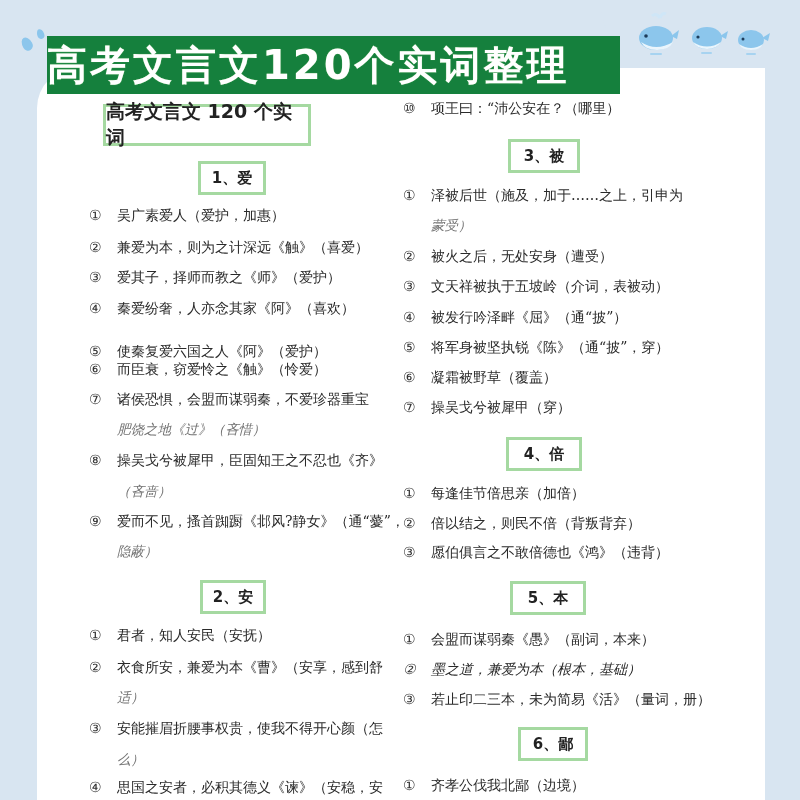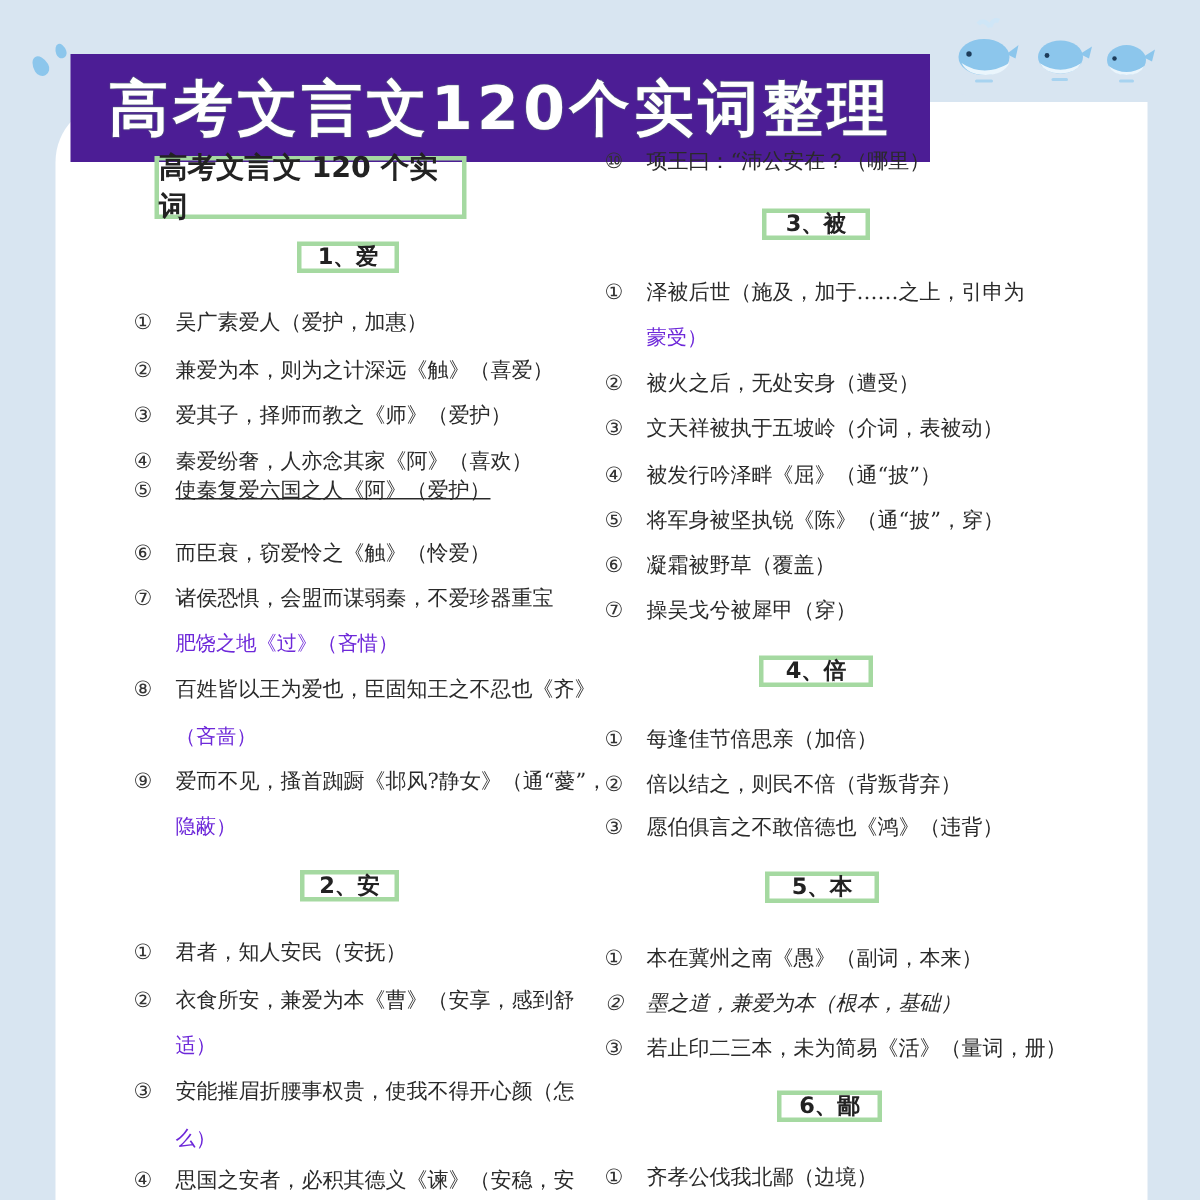--- a/index.html
+++ b/index.html
@@ -15,51 +15,51 @@
   }
   .corner-bg {
     position: absolute; left: 600px; top: 0; width: 200px; height: 68px;
     background: #d8e5f1; border-bottom-left-radius: 70px;
   }
   .droplet {
     position: absolute; width: 10px; height: 14px; background: #8cc6ec;
     border-radius: 50% 50% 50% 50% / 60% 60% 40% 40%;
   }
   .banner {
-    position: absolute; left: 47px; top: 36px; width: 573px; height: 72px;
-    background: #4c1d95;
-    display: flex; align-items: center; justify-content: center;
+    position: absolute; left: 47px; top: 36px; width: 573px; height: 58px;
+    background: #15803d;
+    display: flex; align-items: center; justify-content: flex-start;
   }
   .banner-text {
     color: #ffffff; font-size: 40px; font-weight: bold; letter-spacing: 3px;
     font-family: "DejaVu Sans", "Liberation Sans", sans-serif;
     text-shadow: 0 0 1px #6fb96a;
     white-space: nowrap;
   }
   .whales { position: absolute; left: 636px; top: 12px; width: 140px; height: 48px; }
   .whale { position: absolute; }
   .doc-title-box {
     position: absolute; left: 103px; top: 104px; width: 208px; height: 42px;
     border: 3px solid #a5d9a1; box-sizing: border-box;
     display: flex; align-items: center; justify-content: center;
     font-size: 19px; font-weight: bold; color: #222;
     font-family: "DejaVu Sans", "Liberation Sans", sans-serif;
   }
   .head-box {
-    position: absolute; height: 21px; border: 3px solid #a5d9a1; box-sizing: border-box;
+    position: absolute; height: 34px; border: 3px solid #a5d9a1; box-sizing: border-box;
     display: flex; align-items: center; justify-content: center;
     font-size: 15px; font-weight: bold; color: #222;
     font-family: "DejaVu Sans", "Liberation Sans", sans-serif;
   }
   .item {
     position: absolute; font-size: 14px; line-height: 30px; color: #2a2a2a;
     white-space: nowrap;
   }
   .num { display: inline-block; width: 28px; color: #333; }
-  .cont { position: absolute; font-size: 13.5px; line-height: 30px; color: #6d28d9; white-space: nowrap; }
+  .cont { position: absolute; font-size: 13.5px; line-height: 30px; color: #737373; white-space: nowrap; font-style: italic; }
 </style>
 </head>
 <body>
 
 <div class="corner-bg"></div>
 <div class="paper"></div>
 
 <div class="droplet" style="left:22px;top:37px;transform:rotate(-30deg);"></div>
 <div class="droplet" style="left:37px;top:29px;width:7px;height:10px;transform:rotate(-20deg);"></div>
 
@@ -92,25 +92,25 @@
   </svg>
 </div>
 
 <div class="doc-title-box">高考文言文 120 个实词</div>
 
 <div class="head-box" style="left:198px;top:161px;width:68px;">1、爱</div>
 <div class="item" style="left:89px;top:200px;"><span class="num">①</span><span>吴广素爱人（爱护，加惠）</span></div>
 <div class="item" style="left:89px;top:232px;"><span class="num">②</span><span>兼爱为本，则为之计深远《触》（喜爱）</span></div>
 <div class="item" style="left:89px;top:262px;"><span class="num">③</span><span>爱其子，择师而教之《师》（爱护）</span></div>
 <div class="item" style="left:89px;top:293px;"><span class="num">④</span><span>秦爱纷奢，人亦念其家《阿》（喜欢）</span></div>
-<div class="item" style="left:89px;top:312px;text-decoration:underline;"><span class="num">⑤</span><span>使秦复爱六国之人《阿》（爱护）</span></div>
+<div class="item" style="left:89px;top:336px;"><span class="num">⑤</span><span>使秦复爱六国之人《阿》（爱护）</span></div>
 <div class="item" style="left:89px;top:354px;"><span class="num">⑥</span><span>而臣衰，窃爱怜之《触》（怜爱）</span></div>
 <div class="item" style="left:89px;top:384px;"><span class="num">⑦</span><span>诸侯恐惧，会盟而谋弱秦，不爱珍器重宝</span></div>
 <div class="cont" style="left:117px;top:414px;">肥饶之地《过》（吝惜）</div>
-<div class="item" style="left:89px;top:445px;"><span class="num">⑧</span><span>百姓皆以王为爱也，臣固知王之不忍也《齐》</span></div>
+<div class="item" style="left:89px;top:445px;"><span class="num">⑧</span><span>操吴戈兮被犀甲，臣固知王之不忍也《齐》</span></div>
 <div class="cont" style="left:117px;top:476px;">（吝啬）</div>
 <div class="item" style="left:89px;top:506px;"><span class="num">⑨</span><span>爱而不见，搔首踟蹰《邶风?静女》（通“薆”，</span></div>
 <div class="cont" style="left:117px;top:536px;">隐蔽）</div>
 
 <div class="head-box" style="left:200px;top:580px;width:66px;">2、安</div>
 <div class="item" style="left:89px;top:620px;"><span class="num">①</span><span>君者，知人安民（安抚）</span></div>
 <div class="item" style="left:89px;top:652px;"><span class="num">②</span><span>衣食所安，兼爱为本《曹》（安享，感到舒</span></div>
 <div class="cont" style="left:117px;top:682px;">适）</div>
 <div class="item" style="left:89px;top:713px;"><span class="num">③</span><span>安能摧眉折腰事权贵，使我不得开心颜（怎</span></div>
 <div class="cont" style="left:117px;top:744px;">么）</div>
@@ -127,18 +127,18 @@
 <div class="item" style="left:403px;top:332px;"><span class="num">⑤</span><span>将军身被坚执锐《陈》（通“披”，穿）</span></div>
 <div class="item" style="left:403px;top:362px;"><span class="num">⑥</span><span>凝霜被野草（覆盖）</span></div>
 <div class="item" style="left:403px;top:392px;"><span class="num">⑦</span><span>操吴戈兮被犀甲（穿）</span></div>
 
 <div class="head-box" style="left:506px;top:437px;width:76px;">4、倍</div>
 <div class="item" style="left:403px;top:478px;"><span class="num">①</span><span>每逢佳节倍思亲（加倍）</span></div>
 <div class="item" style="left:403px;top:508px;"><span class="num">②</span><span>倍以结之，则民不倍（背叛背弃）</span></div>
 <div class="item" style="left:403px;top:537px;"><span class="num">③</span><span>愿伯俱言之不敢倍德也《鸿》（违背）</span></div>
 
 <div class="head-box" style="left:510px;top:581px;width:76px;text-align:right;">5、本</div>
-<div class="item" style="left:403px;top:624px;"><span class="num">①</span><span>本在冀州之南《愚》（副词，本来）</span></div>
+<div class="item" style="left:403px;top:624px;"><span class="num">①</span><span>会盟而谋弱秦《愚》（副词，本来）</span></div>
 <div class="item" style="left:403px;top:654px;font-style:italic;"><span class="num">②</span><span>墨之道，兼爱为本（根本，基础）</span></div>
 <div class="item" style="left:403px;top:684px;"><span class="num">③</span><span>若止印二三本，未为简易《活》（量词，册）</span></div>
 
 <div class="head-box" style="left:518px;top:727px;width:70px;">6、鄙</div>
 <div class="item" style="left:403px;top:770px;"><span class="num">①</span><span>齐孝公伐我北鄙（边境）</span></div>
 
 </body></html>

